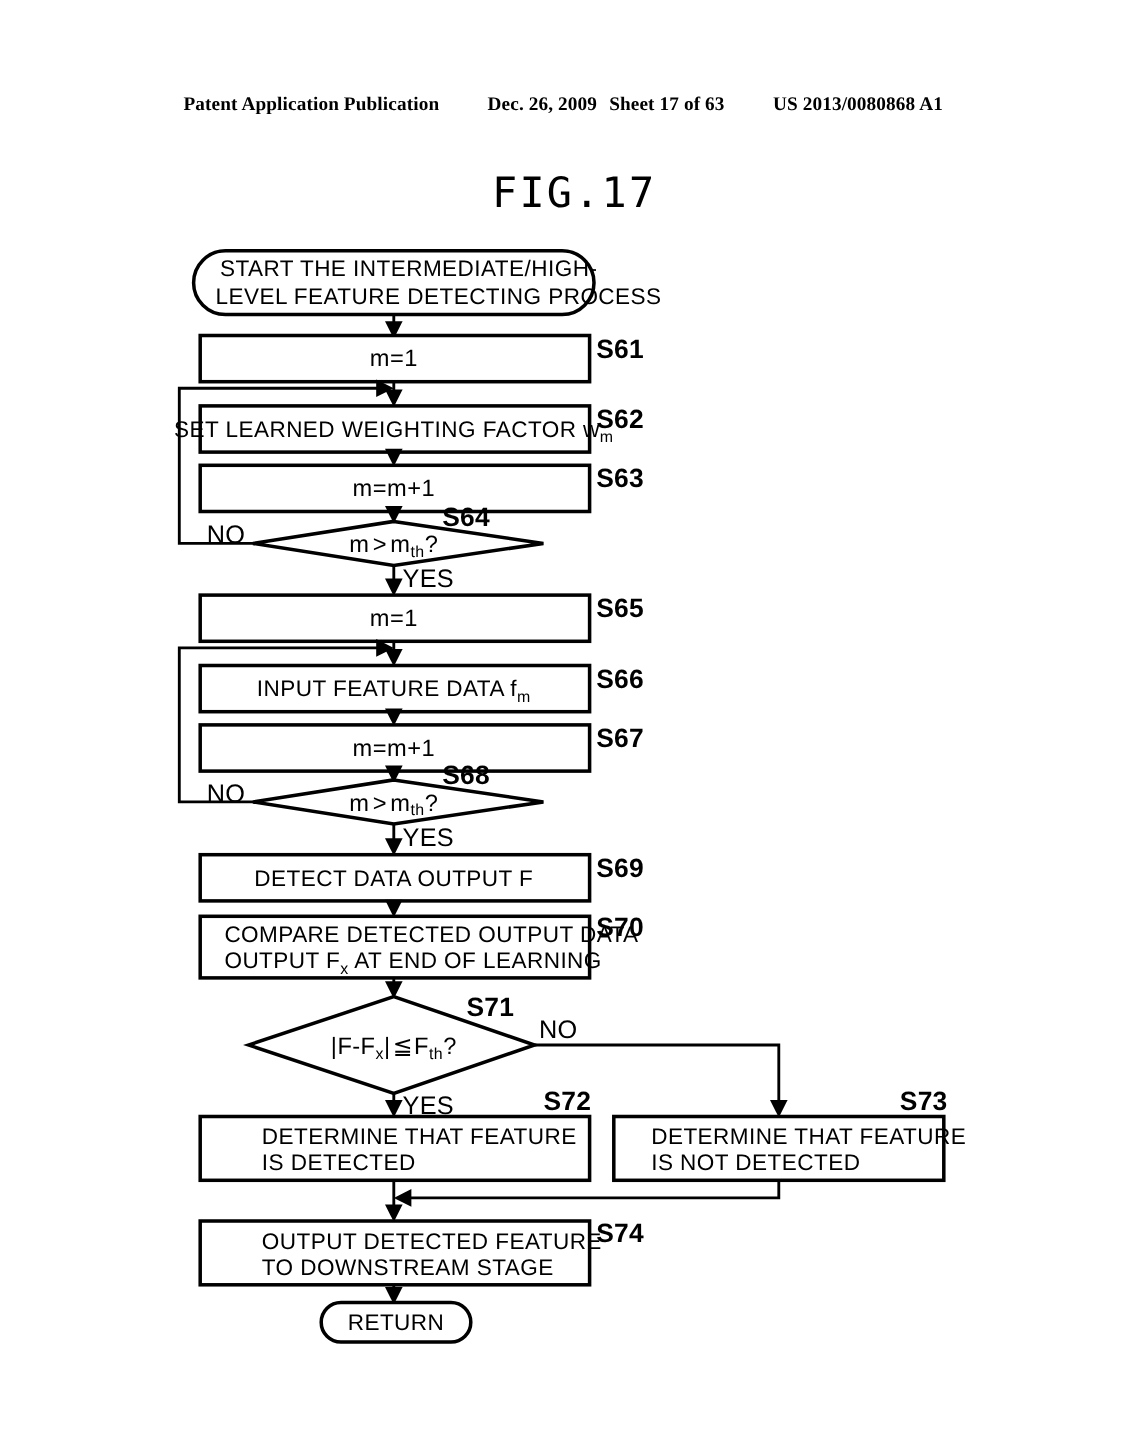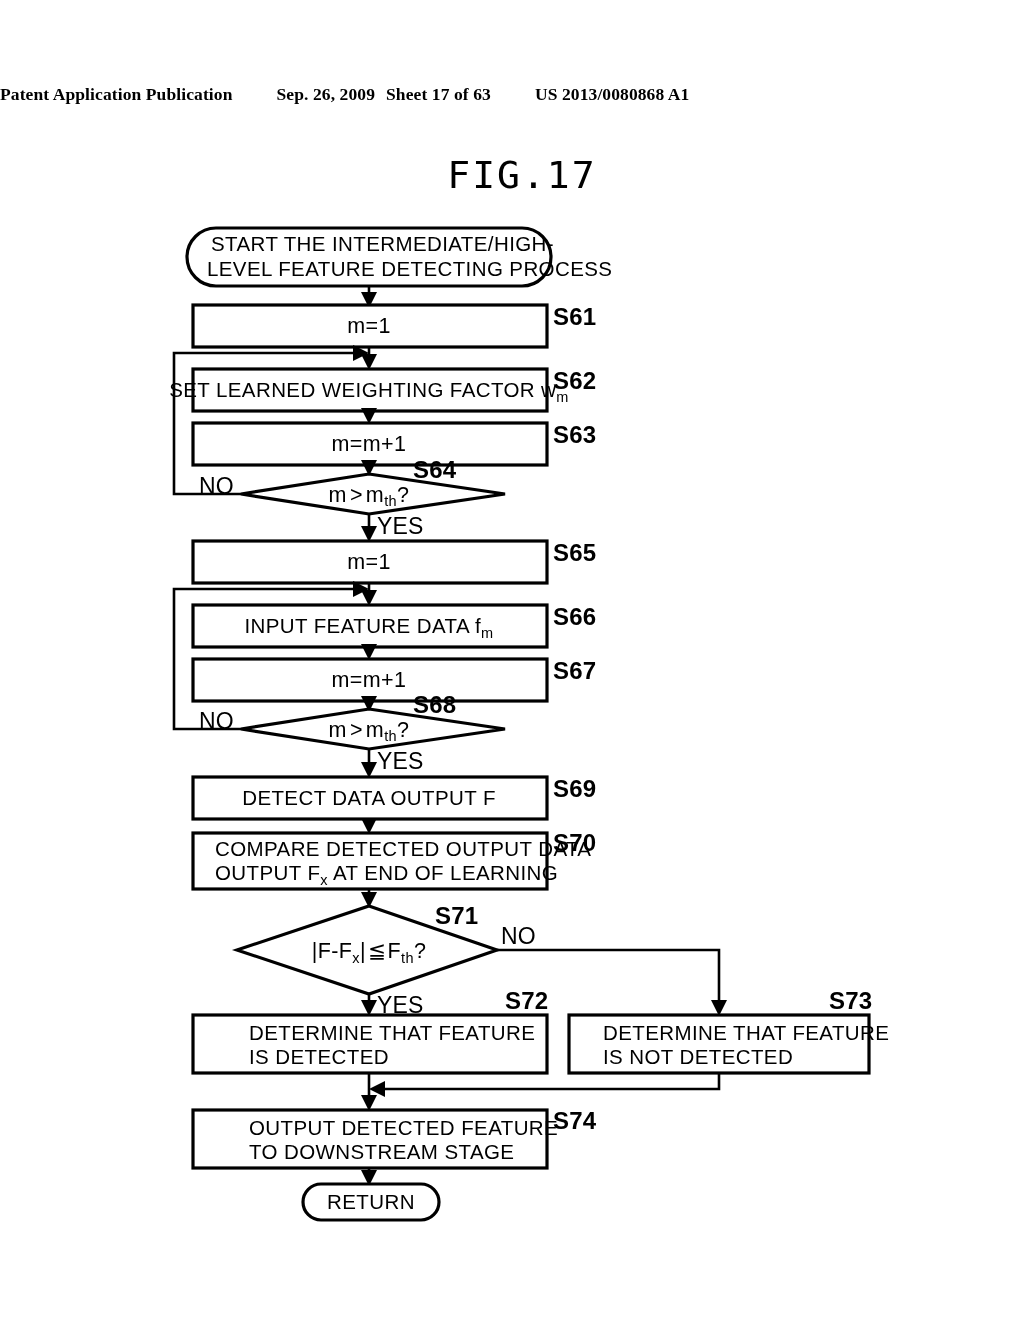--- a/index.html
+++ b/index.html
@@ -17,20 +17,21 @@
     overflow: hidden;
   }
 
   
   .page-header {
     position: absolute;
     top: 84px;
     left: 0;
     width: 1024px;
     display: flex;
+    justify-content: center;
     align-items: baseline;
     font-family: "Liberation Serif", serif;
     font-weight: bold;
     font-size: 17.5px;
     letter-spacing: 0.1px;
     white-space: nowrap;
   }
   .hdr-pub        { margin-right: 44px; }
   .hdr-date       { margin-right: 11px; }
   .hdr-sheet      { margin-right: 44px; }
@@ -47,21 +48,21 @@
     font-size: 38px;
     letter-spacing: 2px;
     font-weight: 400;
     margin-left: 10px;
   }
 
   
   .flow-wrap {
     position: absolute;
     top: 0;
-    left: 11px;
+    left: 0;
     width: 828px;
     height: 1320px;
   }
   svg.flow {
     display: block;
     width: 1024px;
     height: 1320px;
   }
   svg.flow .shape {
     fill: #ffffff;
@@ -102,21 +103,21 @@
   }
   svg.flow tspan.sub {
     font-size: 14.5px;
   }
 </style>
 </head>
 <body>
 
 <div class="page-header">
   <span class="hdr-pub">Patent Application Publication</span>
-  <span class="hdr-date">Sep. 26, 2009</span>
+  <span class="hdr-date">Dec. 26, 2009</span>
   <span class="hdr-sheet">Sheet 17 of 63</span>
   <span class="hdr-patno">US 2013/0080868 A1</span>
 </div>
 
 <div class="fig-title">FIG.17</div>
 
 <div class="flow-wrap">
 <svg class="flow" viewBox="0 0 1024 1320" xmlns="http://www.w3.org/2000/svg">
 
   <g>

